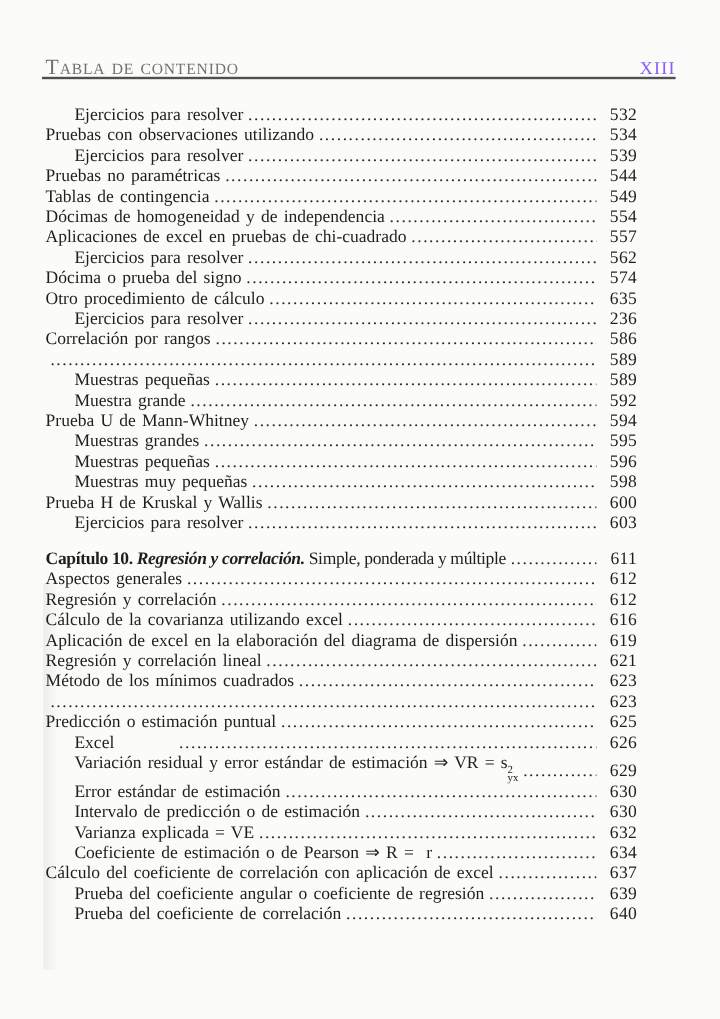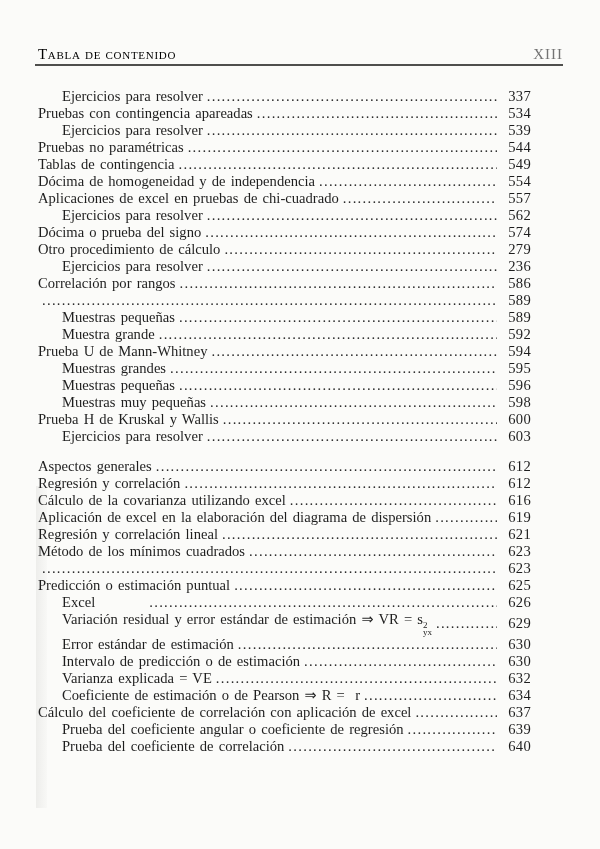--- a/index.html
+++ b/index.html
@@ -29,47 +29,47 @@
     position: absolute;
     left: 38px;
     top: 46px;
     width: 525px;
     display: flex;
     justify-content: space-between;
     align-items: baseline;
   }
   .rh-title {
     font-variant: small-caps;
-    font-size: 15px;
+    font-size: 18px;
     letter-spacing: 0.7px;
-    color: #000000;
+    color: #737373;
   }
   .rh-page {
     font-size: 15px;
     letter-spacing: 1px;
-    color: #737373;
+    color: #8b5cf6;
   }
   .header-rule {
     position: absolute;
     left: 35px;
     top: 64px;
     width: 528px;
     height: 2px;
     background: #4f4f4d;
   }
   .toc {
     position: absolute;
     left: 38px;
     top: 88px;
     width: 493px;
   }
   .toc-section + .toc-section { margin-top: 13px; }
   .toc-row {
     display: flex;
-    align-items: center;
+    align-items: flex-end;
     line-height: 17px;
     font-size: 14.6px;
     word-spacing: 1.5px;
   }
   .toc-row.indent { padding-left: 24px; }
   .toc-row.tight {
     word-spacing: 0;
     letter-spacing: -0.3px;
   }
   .title { white-space: pre; }
@@ -114,44 +114,44 @@
   <div class="running-header">
     <span class="rh-title">Tabla de contenido</span>
     <span class="rh-page">XIII</span>
   </div>
   <div class="header-rule"></div>
   <div class="toc">
       <div class="toc-section">
         <div class="toc-row indent">
           <span class="title">Ejercicios para resolver</span>
           <span class="leader"></span>
-          <span class="pagenum">337</span>
-        </div>
-        <div class="toc-row">
-          <span class="title">Pruebas con contingencia apareadas</span>
+          <span class="pagenum">532</span>
+        </div>
+        <div class="toc-row">
+          <span class="title">Pruebas con observaciones utilizando</span>
           <span class="leader"></span>
           <span class="pagenum">534</span>
         </div>
         <div class="toc-row indent">
           <span class="title">Ejercicios para resolver</span>
           <span class="leader"></span>
           <span class="pagenum">539</span>
         </div>
         <div class="toc-row">
           <span class="title">Pruebas no paramétricas</span>
           <span class="leader"></span>
           <span class="pagenum">544</span>
         </div>
         <div class="toc-row">
           <span class="title">Tablas de contingencia</span>
           <span class="leader"></span>
           <span class="pagenum">549</span>
         </div>
         <div class="toc-row">
-          <span class="title">Dócima de homogeneidad y de independencia</span>
+          <span class="title">Dócimas de homogeneidad y de independencia</span>
           <span class="leader"></span>
           <span class="pagenum">554</span>
         </div>
         <div class="toc-row">
           <span class="title">Aplicaciones de excel en pruebas de chi-cuadrado</span>
           <span class="leader"></span>
           <span class="pagenum">557</span>
         </div>
         <div class="toc-row indent">
           <span class="title">Ejercicios para resolver</span>
@@ -159,21 +159,21 @@
           <span class="pagenum">562</span>
         </div>
         <div class="toc-row">
           <span class="title">Dócima o prueba del signo</span>
           <span class="leader"></span>
           <span class="pagenum">574</span>
         </div>
         <div class="toc-row">
           <span class="title">Otro procedimiento de cálculo</span>
           <span class="leader"></span>
-          <span class="pagenum">279</span>
+          <span class="pagenum">635</span>
         </div>
         <div class="toc-row indent">
           <span class="title">Ejercicios para resolver</span>
           <span class="leader"></span>
           <span class="pagenum">236</span>
         </div>
         <div class="toc-row">
           <span class="title">Correlación por rangos</span>
           <span class="leader"></span>
           <span class="pagenum">586</span>
@@ -217,20 +217,25 @@
           <span class="leader"></span>
           <span class="pagenum">600</span>
         </div>
         <div class="toc-row indent">
           <span class="title">Ejercicios para resolver</span>
           <span class="leader"></span>
           <span class="pagenum">603</span>
         </div>
       </div>
       <div class="toc-section">
+        <div class="toc-row tight">
+          <span class="title"><span class="st-bold">Capítulo 10. </span><span class="st-bolditalic">Regresión y correlación.</span><span> Simple, ponderada y múltiple</span></span>
+          <span class="leader"></span>
+          <span class="pagenum">611</span>
+        </div>
         <div class="toc-row">
           <span class="title">Aspectos generales</span>
           <span class="leader"></span>
           <span class="pagenum">612</span>
         </div>
         <div class="toc-row">
           <span class="title">Regresión y correlación</span>
           <span class="leader"></span>
           <span class="pagenum">612</span>
         </div>

